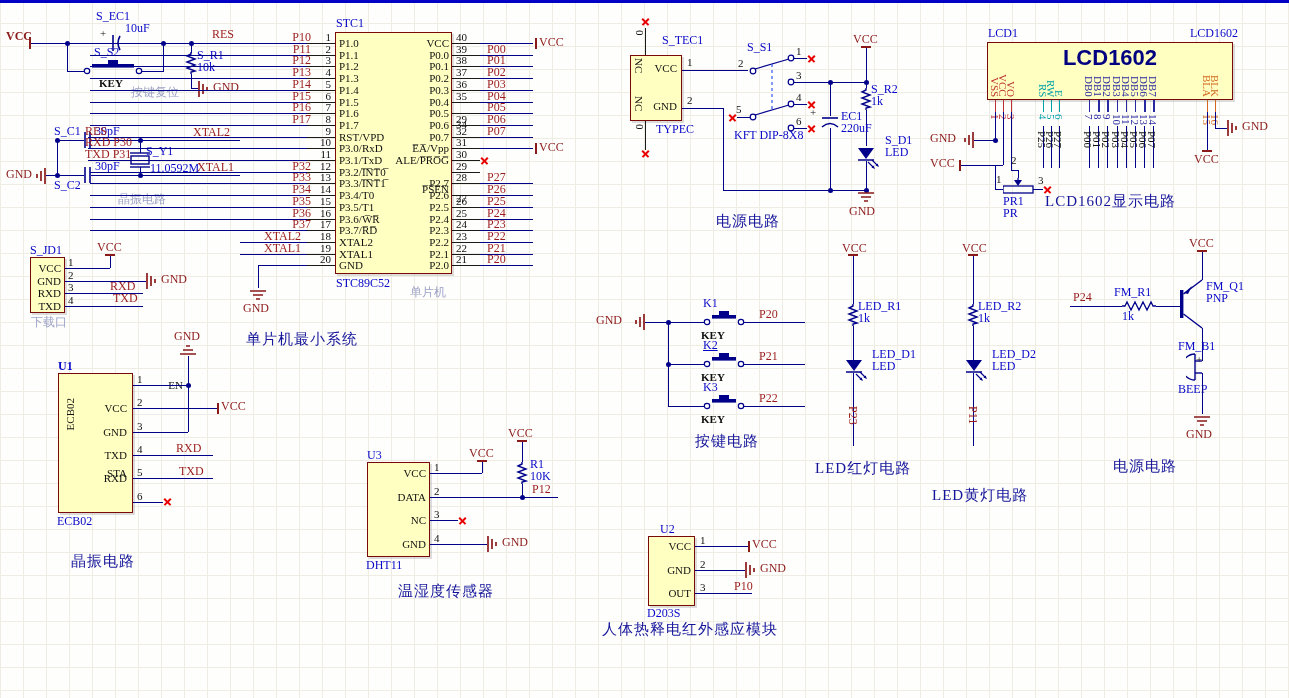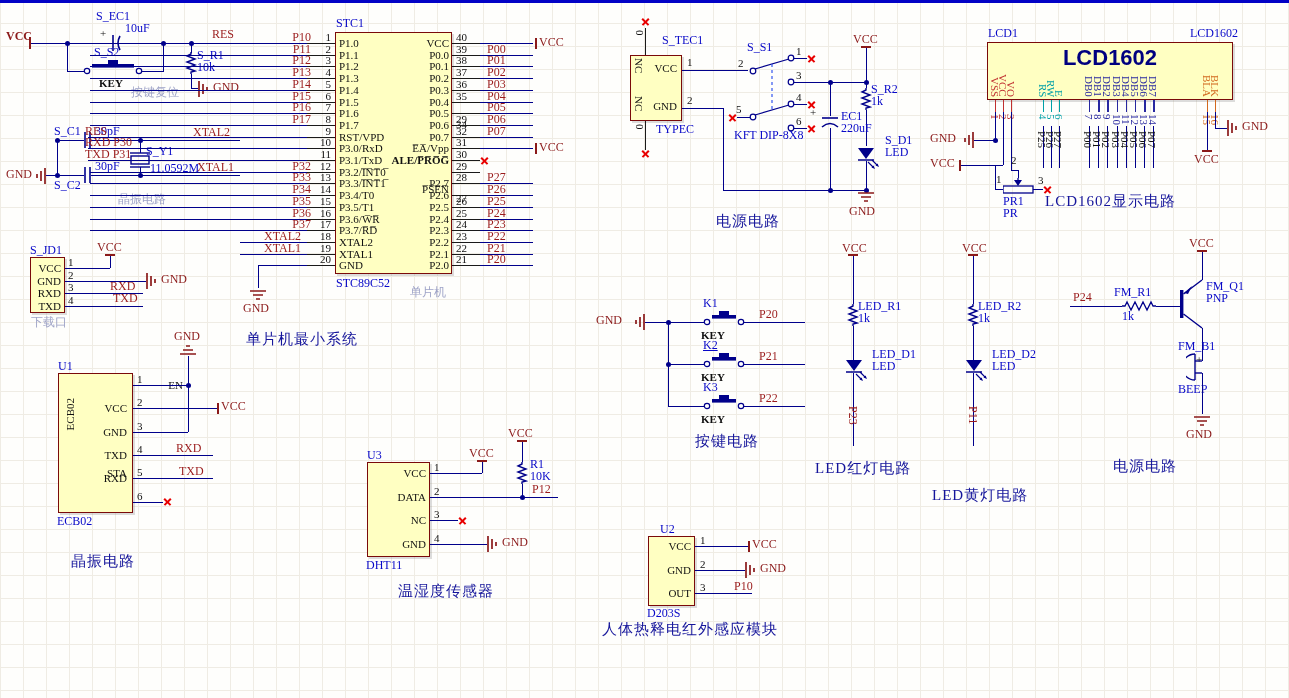--- a/index.html
+++ b/index.html
@@ -298,21 +298,21 @@
     <span class="t num" style="left: 456px; top: 124.6px;">32</span>
     <div class="w" style="left: 480px; top: 136.6px; width: 53px; height: 1px;"></div>
     <span class="t net" style="left: 487px; top: 124.6px;">P07</span>
     <div class="w k" style="left: 452px; top: 148.3px; width: 28px; height: 1px;"></div>
     <span class="t pin" style="right: 840px; top: 142.3px;">E̅A̅/Vpp</span>
     <span class="t num" style="left: 456px; top: 136.3px;">31</span>
     <div class="w" style="left: 480px; top: 148.3px; width: 53px; height: 1px;"></div>
     <div class="pb" style="left: 535px; top: 143.3px; width: 2px; height: 11px;"></div>
     <span class="t pwr" style="left: 539px; top: 141.3px;">VCC</span>
     <div class="w k" style="left: 452px; top: 160px; width: 28px; height: 1px;"></div>
-    <span class="t pin" style="right: 840px; top: 154px; font-weight: bold;">ALE/P̅R̅O̅G̅</span>
+    <span class="t pin" style="right: 840px; top: 154px;">ALE/P̅R̅O̅G̅</span>
     <span class="t num" style="left: 456px; top: 148px;">30</span>
     <div class="xm" style="left: 480px; top: 156px;">
       <i></i>
       <i></i>
     </div>
     <div class="w k" style="left: 452px; top: 171.7px; width: 28px; height: 1px;"></div>
     <span class="t pin" style="right: 840px; top: 183px;">P̅S̅E̅N̅</span>
     <span class="t num" style="left: 456px; top: 159.7px;">29</span>
     <div class="w k" style="left: 452px; top: 183.4px; width: 28px; height: 1px;"></div>
     <span class="t pin" style="right: 840px; top: 177.4px;">P2.7</span>
@@ -348,21 +348,21 @@
     <span class="t pin" style="right: 840px; top: 247.6px;">P2.1</span>
     <span class="t num" style="left: 456px; top: 241.6px;">22</span>
     <div class="w" style="left: 480px; top: 253.6px; width: 53px; height: 1px;"></div>
     <span class="t net" style="left: 487px; top: 241.6px;">P21</span>
     <div class="w k" style="left: 452px; top: 265.3px; width: 28px; height: 1px;"></div>
     <span class="t pin" style="right: 840px; top: 259.3px;">P2.0</span>
     <span class="t num" style="left: 456px; top: 253.3px;">21</span>
     <div class="w" style="left: 480px; top: 265.3px; width: 53px; height: 1px;"></div>
     <span class="t net" style="left: 487px; top: 253.3px;">P20</span>
     <div class="body" style="left: 58px; top: 373px; width: 75px; height: 140px;"></div>
-    <span class="t des" style="left: 58px; top: 360px;">U1</span>
+    <span class="t des" style="left: 58px; top: 360px; font-weight: bold;">U1</span>
     <span class="t des" style="left: 57px; top: 515px;">ECB02</span>
     <span class="t pin vt180" style="left: 64px; top: 398px;">ECB02</span>
     <span class="t cap" style="left: 71px; top: 555px;">晶振电路</span>
     <span class="t pin" style="right: 1106px; top: 379px;">EN</span>
     <span class="t num" style="left: 137px; top: 373px;">1</span>
     <span class="t pin" style="right: 1162px; top: 402.3px;">VCC</span>
     <span class="t num" style="left: 137px; top: 396.3px;">2</span>
     <span class="t pin" style="right: 1162px; top: 425.6px;">GND</span>
     <span class="t num" style="left: 137px; top: 419.6px;">3</span>
     <span class="t pin" style="right: 1162px; top: 448.9px;">TXD</span>

